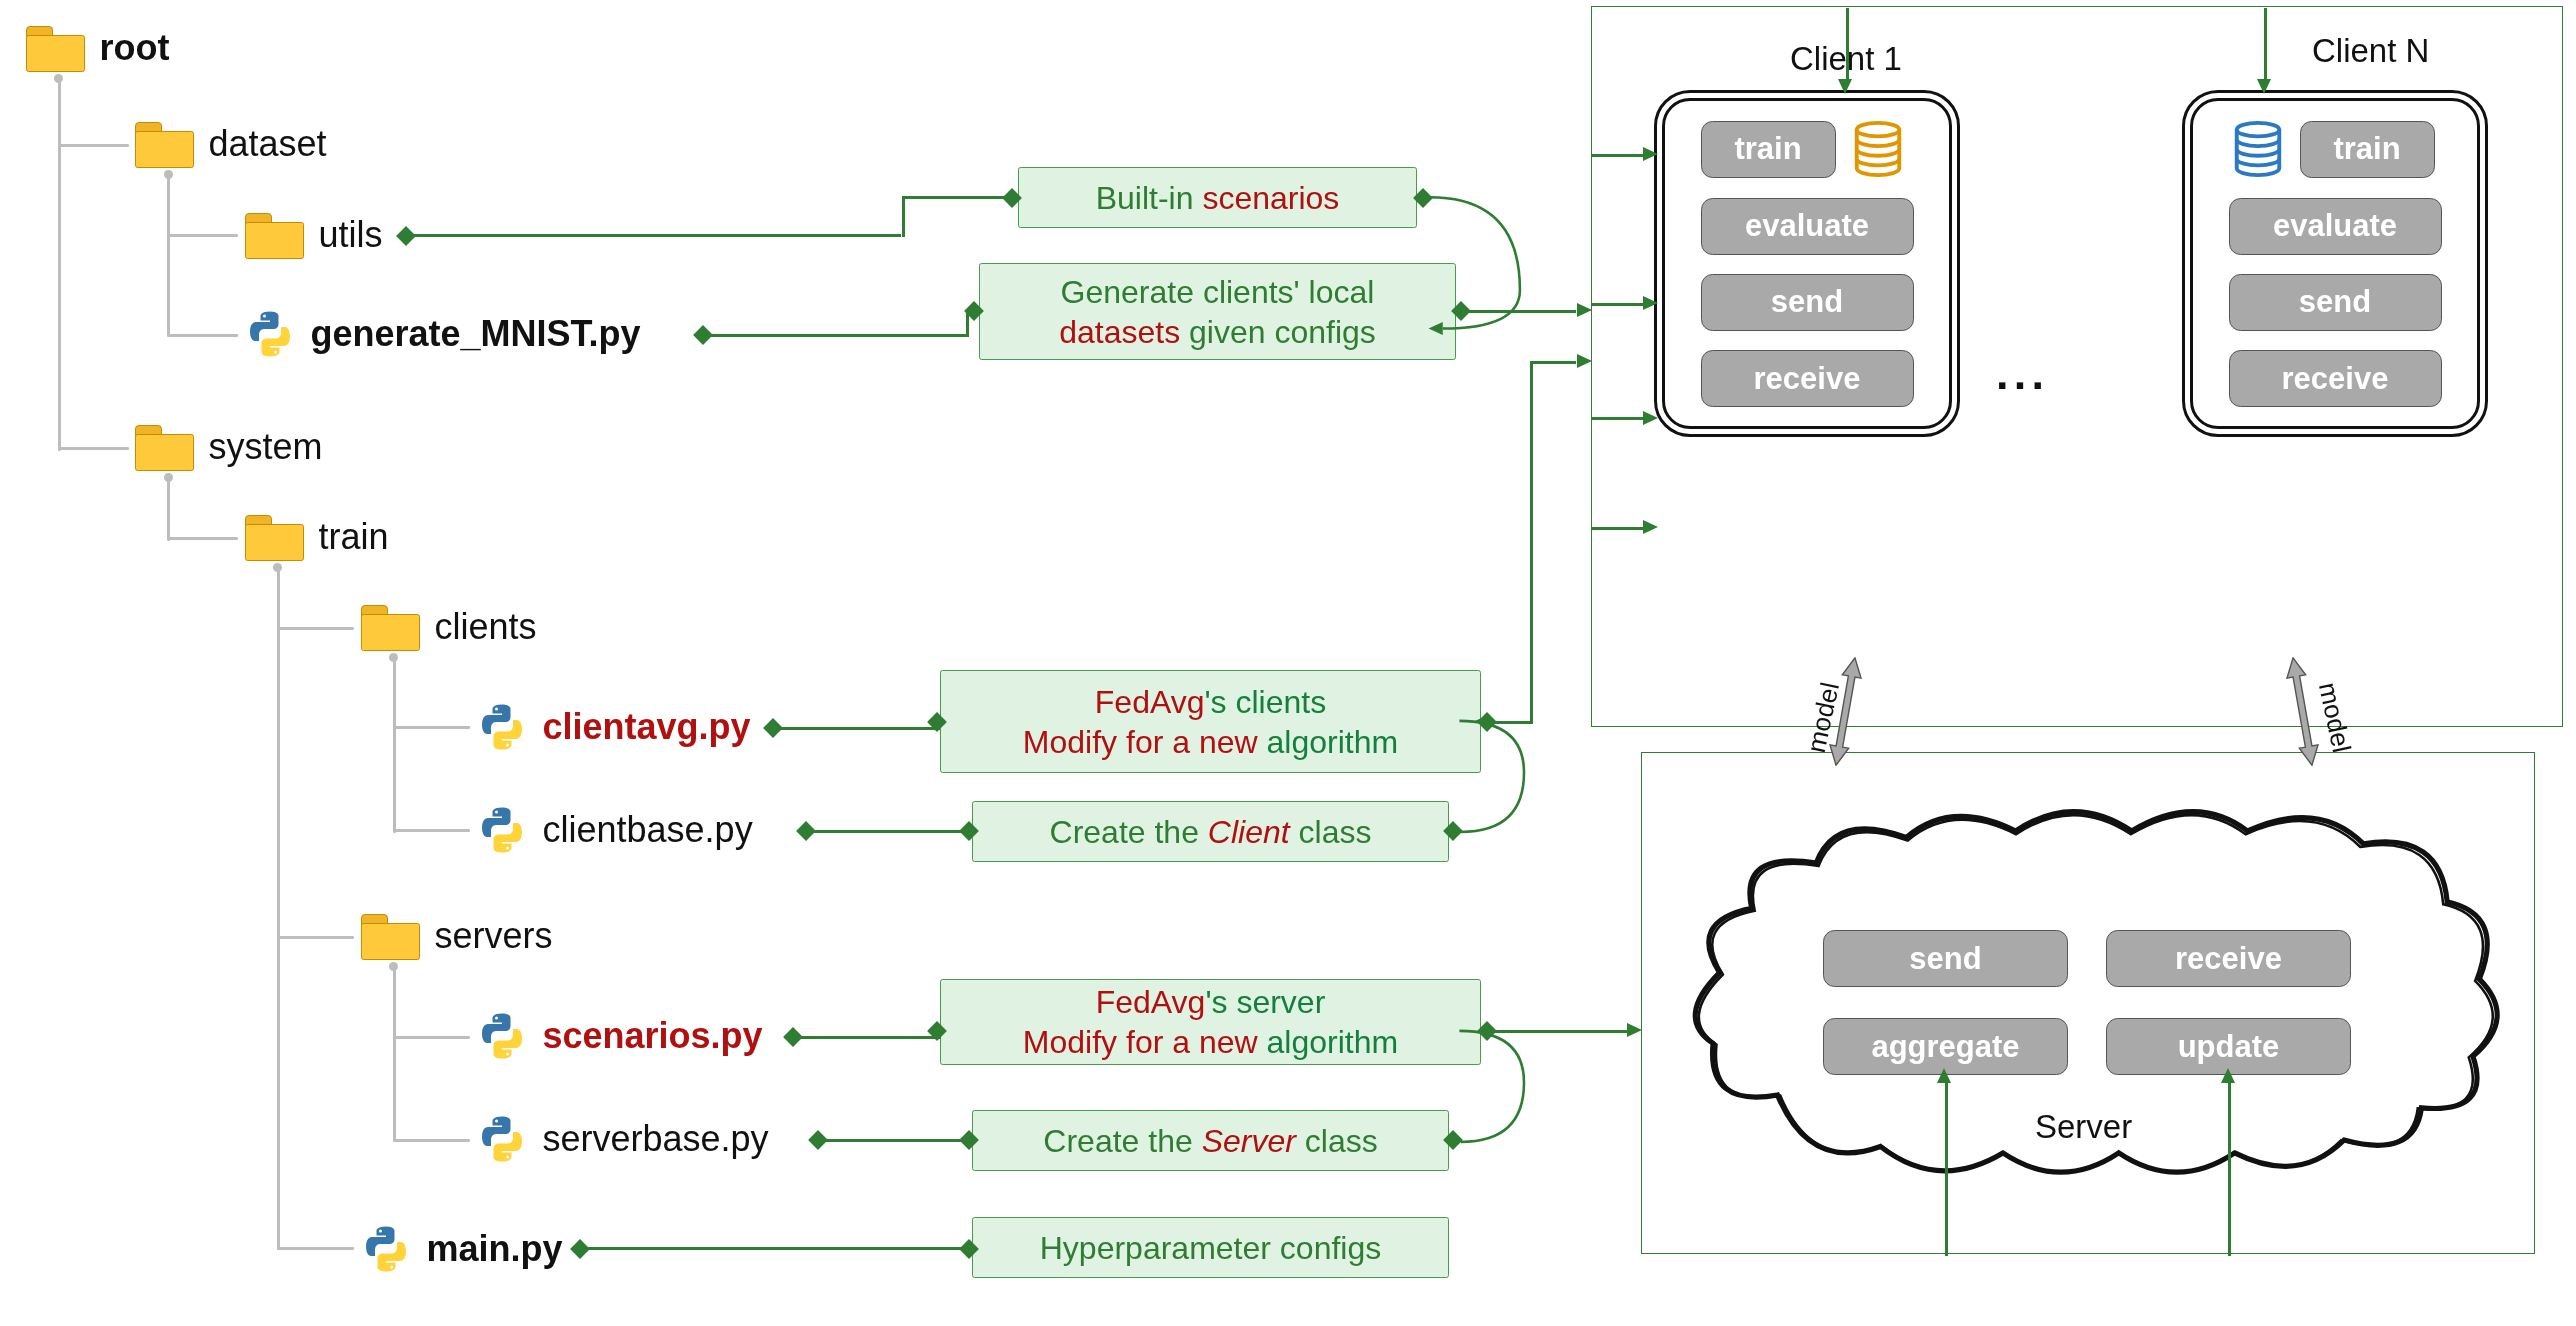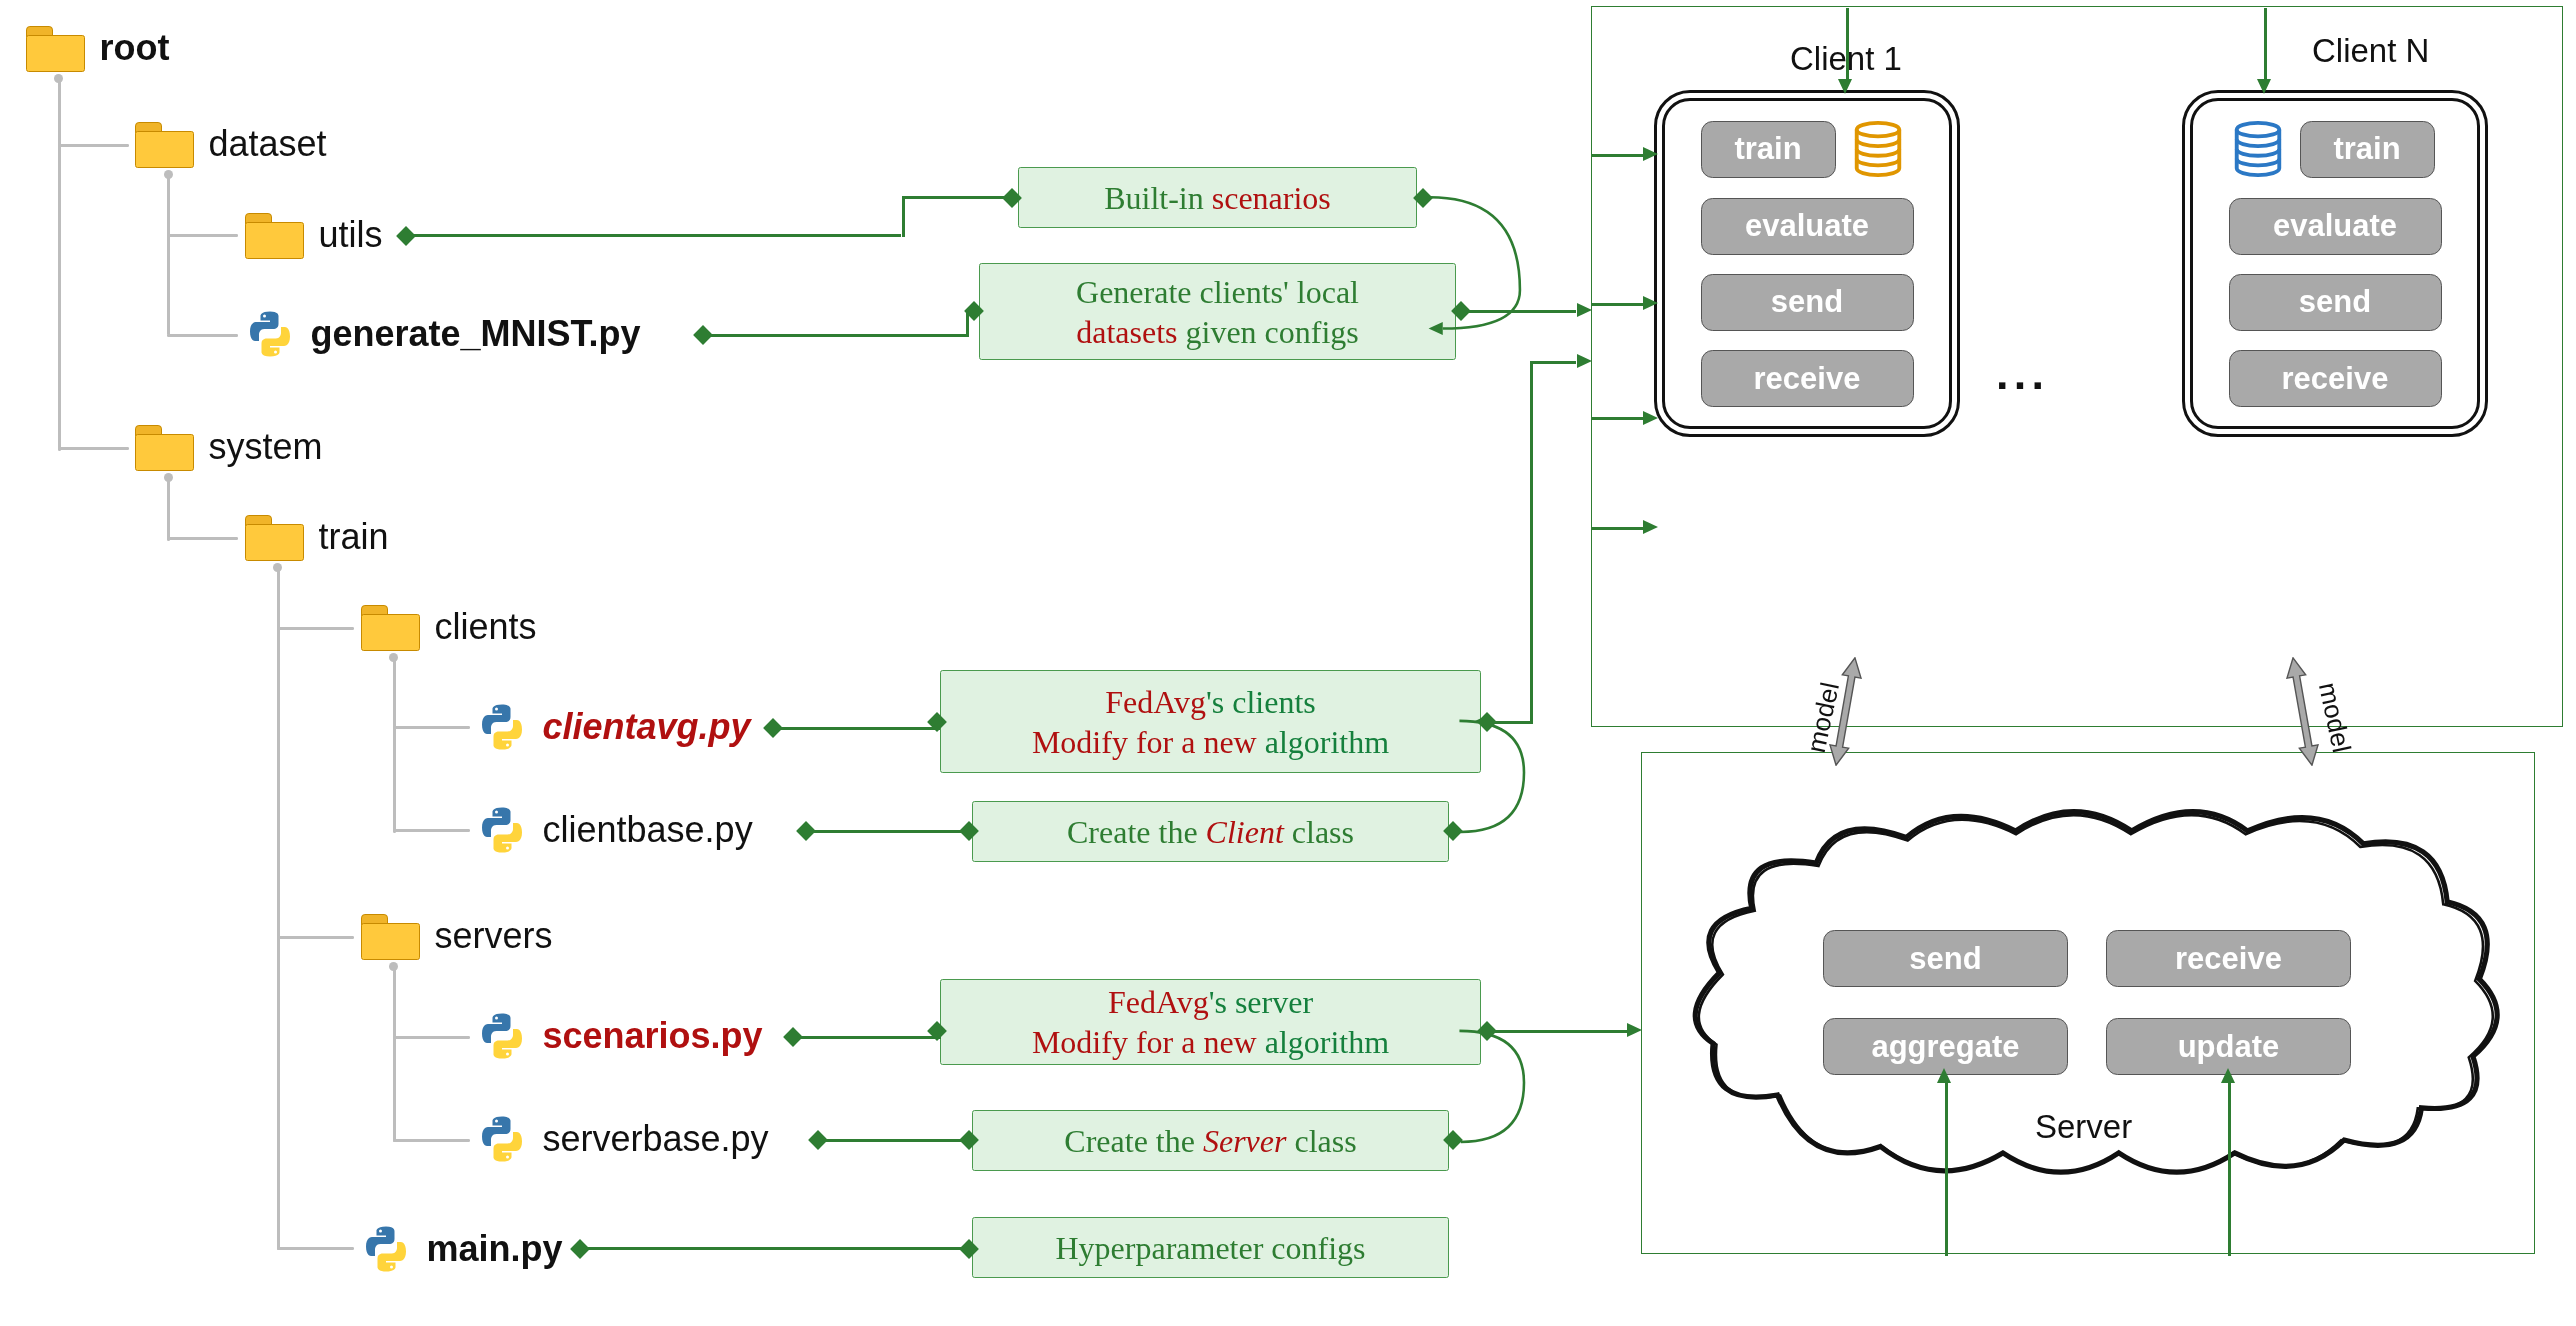--- a/index.html
+++ b/index.html
@@ -58,21 +58,20 @@
   .descbox {
     position: absolute;
     background: #e0f2e1;
     border: 1.9px solid #4a9a4e;
     border-radius: 2.6px;
     display: flex; flex-direction: column; align-items: center; justify-content: center;
     padding: 7.7px 20.6px;
     font-size: 32px; line-height: 1.25;
     text-align: center;
     color: #2e7d32;
-    font-family: Liberation Serif, serif;
   }
   .descbox .red { color: #b01010; }
   .descbox .black { color: #15803d; }
   .descbox .ital { font-style: italic; }
   .clientbox {
     position: absolute;
     border: 3.9px solid #111;
     outline: 3.9px solid #111;
     outline-offset: 5.2px;
     border-radius: 28px;
@@ -163,21 +162,21 @@
   <div class="node" style="left:245px; top:515px;">
     <span class="folder"></span>
     <span class="nodelabel">train</span>
   </div>
 
   <div class="node" style="left:361px; top:605px;">
     <span class="folder"></span>
     <span class="nodelabel">clients</span>
   </div>
 
-  <div class="node" style="left:477px; top:702px;font-style:italic;">
+  <div class="node" style="left:477px; top:702px;">
     <span class="pyicon">
       <svg viewBox="0 0 100 100">
           <path fill="#3776ab" d="M50 5c-20 0-19 9-19 9v9h19v3H23s-13-1-13 19 11 19 11 19h7V51s0-11 11-11h18s10 0 10-10V15S69 5 50 5zm-11 6a3 3 0 110 6 3 3 0 010-6z"></path>
           <path fill="#ffd43b" d="M50 95c20 0 19-9 19-9v-9H50v-3h27s13 1 13-19-11-19-11-19h-7v12s0 11-11 11H43s-10 0-10 10v16s-2 10 17 10zm11-6a3 3 0 110-6 3 3 0 010 6z"></path>
         </svg>
     </span>
     <span class="nodelabel red">clientavg.py</span>
   </div>
 
   <div class="node" style="left:477px; top:805px;">

